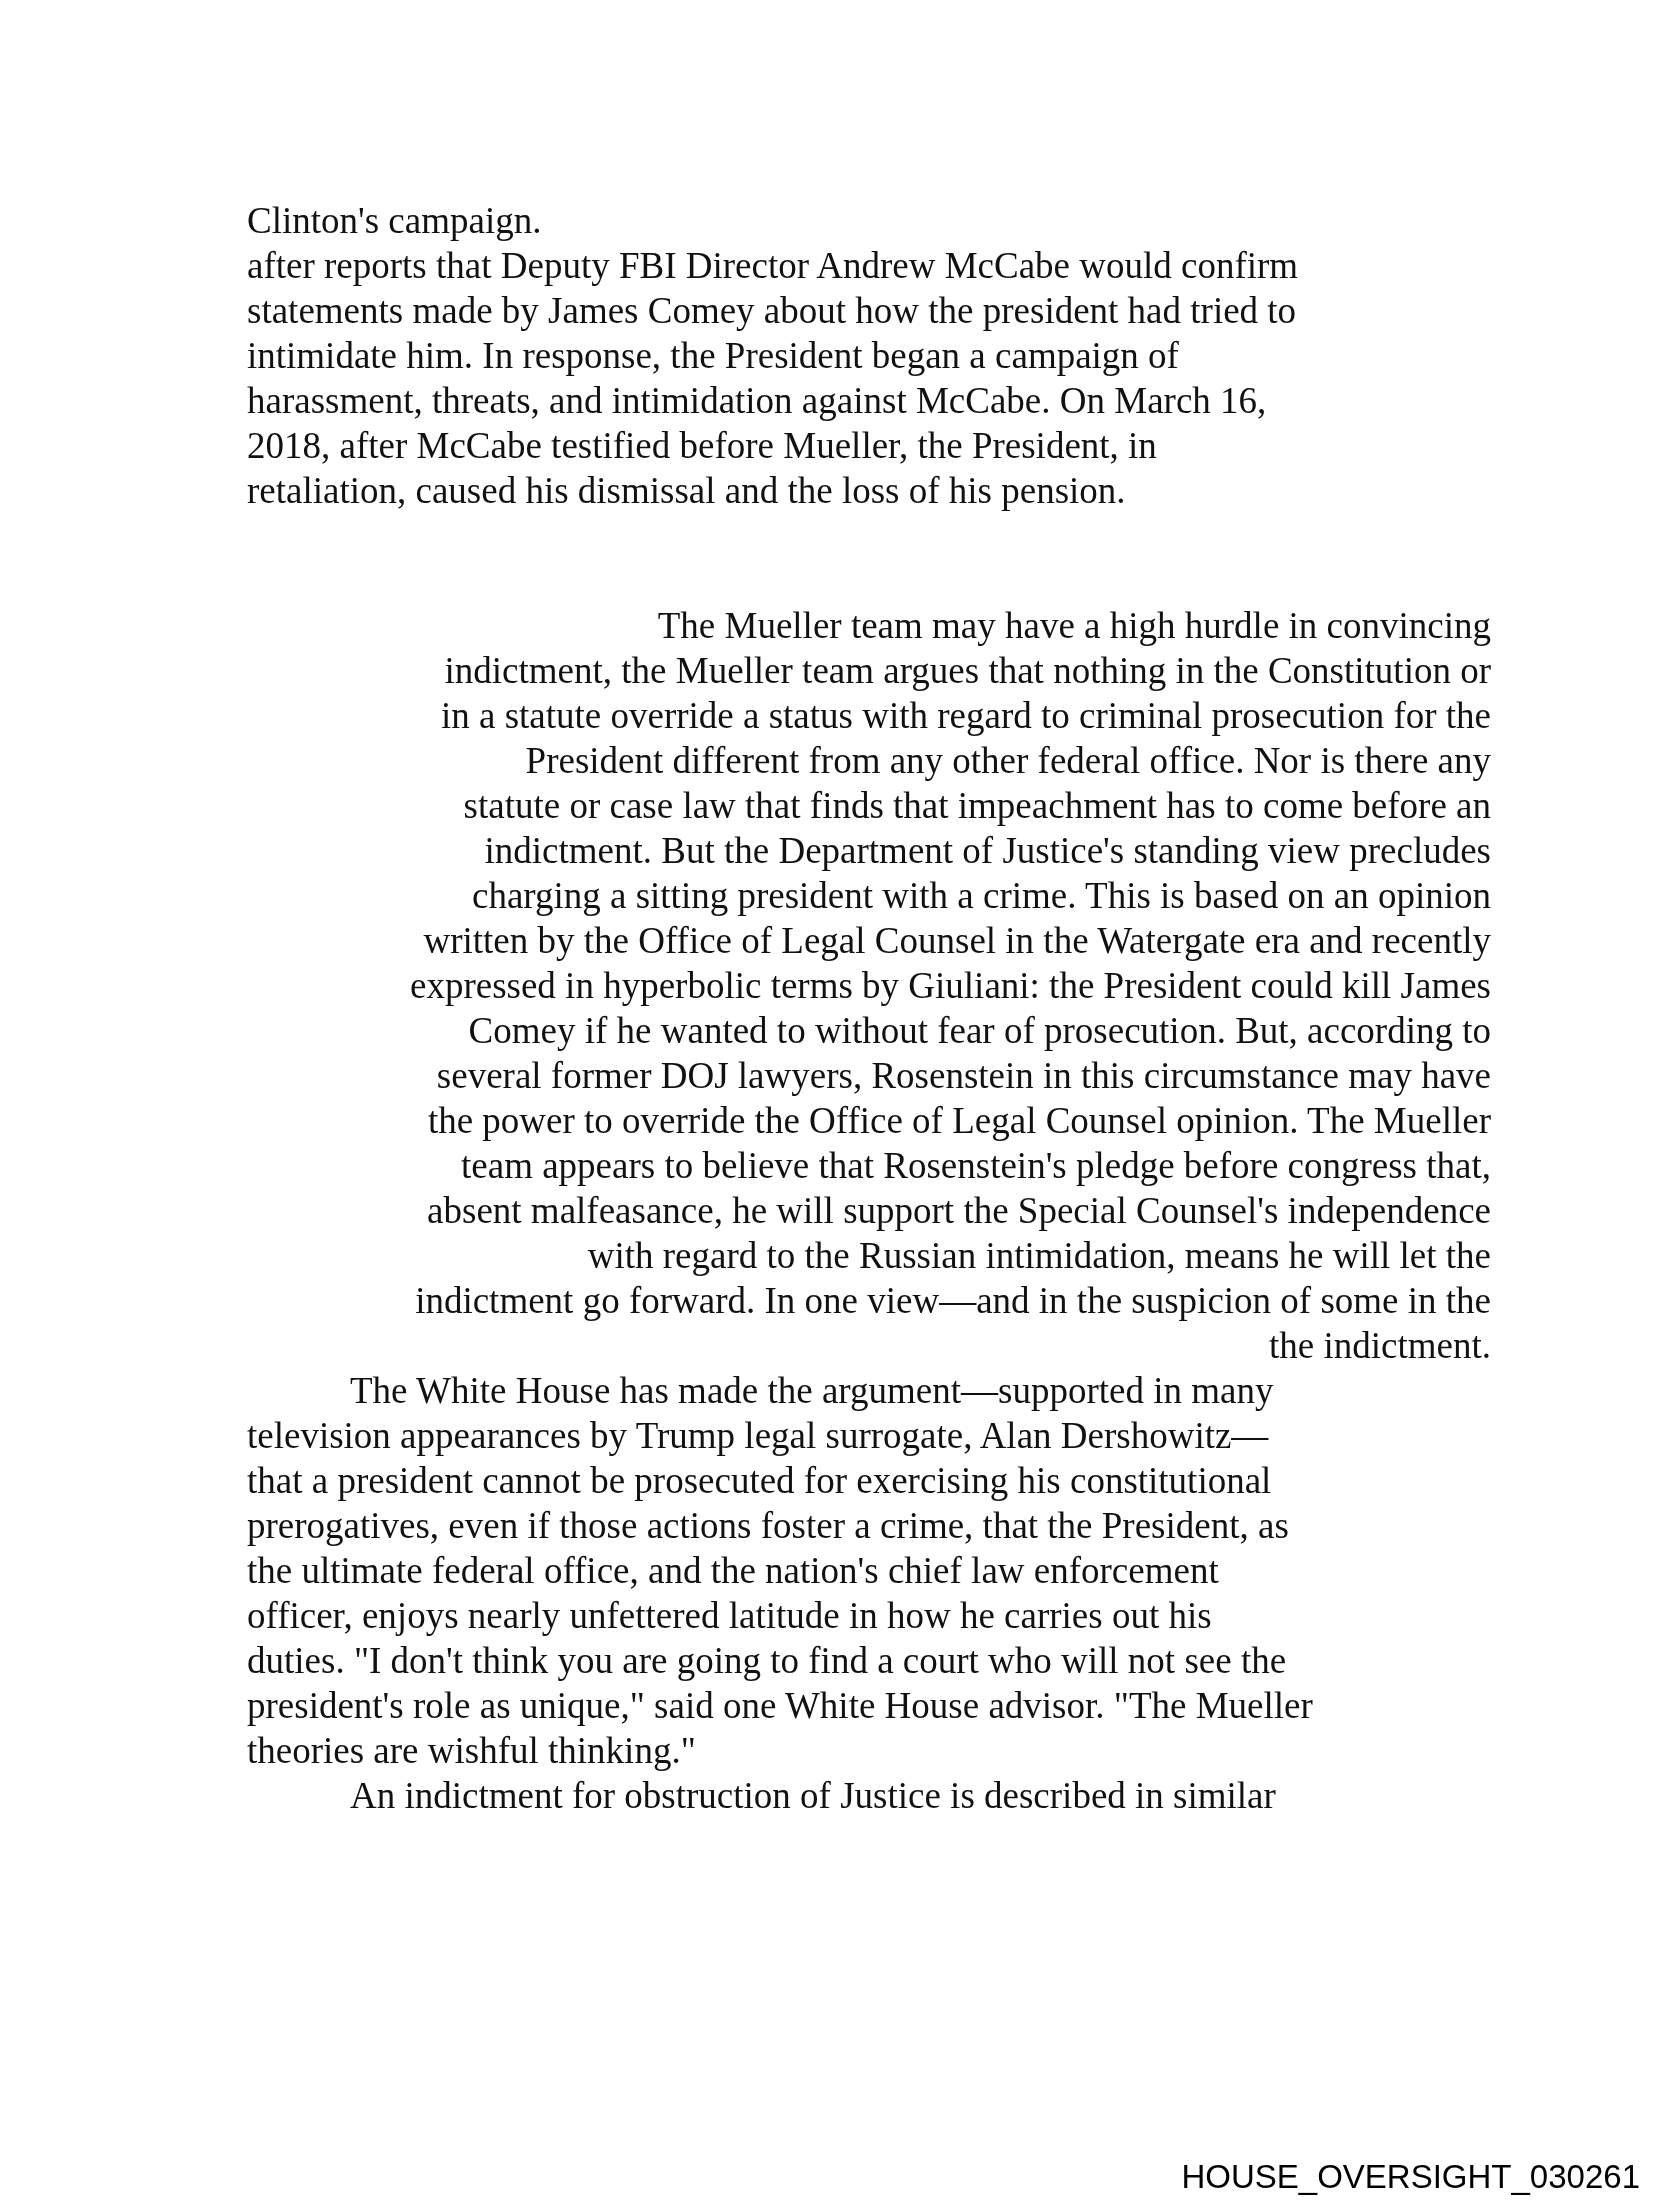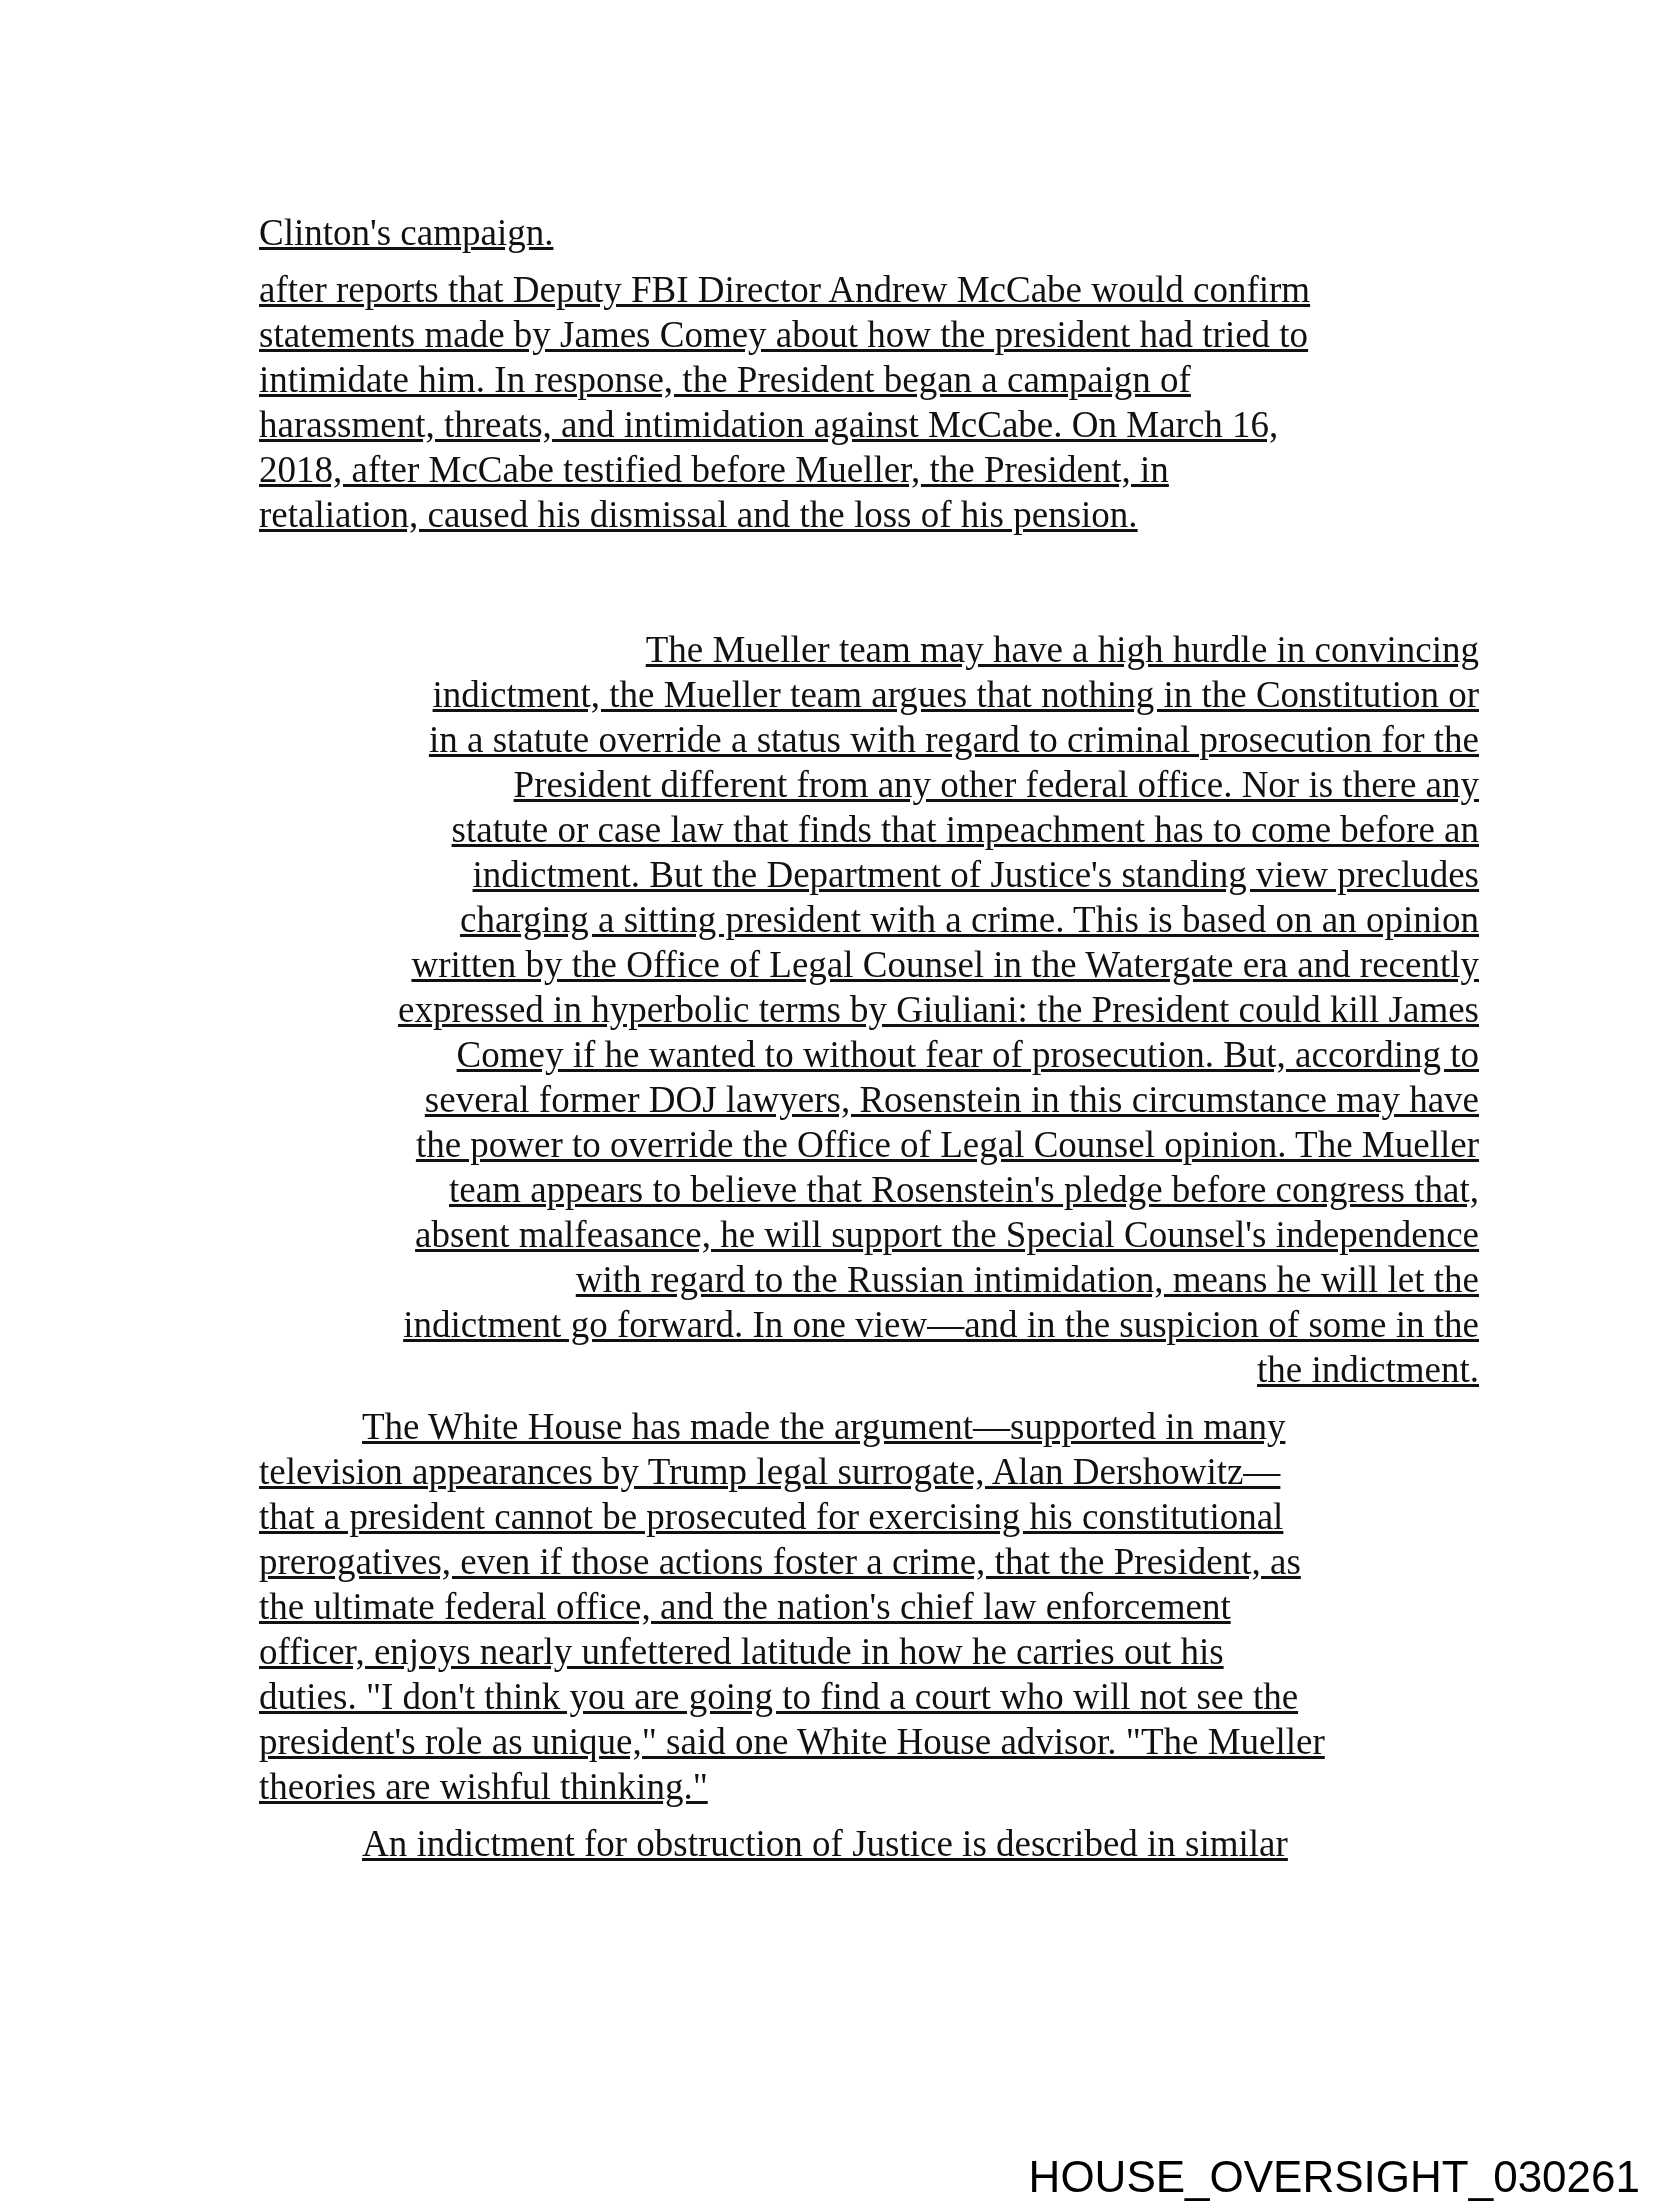--- a/index.html
+++ b/index.html
@@ -8,30 +8,30 @@
   .body-text {
     position: absolute;
     left: 247px;
     top: 198px;
     width: 1244px;
     font-family: "Liberation Serif", serif;
     font-size: 37px;
     line-height: 45px;
     color: #111111;
   }
-  .para { margin: 12px; padding: 0; text-decoration: underline; }
+  .para { margin: 0; padding: 0; }
   .para.gap-before { margin-top: 90px; text-align: right; }
   .line { display: block; white-space: nowrap; height: 45px; }
   .line.indent { padding-left: 103px; }
   .footer-id {
     position: absolute;
     right: 29px;
     top: 2157px;
     font-family: "Liberation Sans", sans-serif;
-    font-size: 44px;
+    font-size: 33px;
     line-height: 39px;
     color: #000000;
     white-space: nowrap;
   }
 </style>
 </head>
 <body>
 
 <div class="page">
   <div class="body-text">

